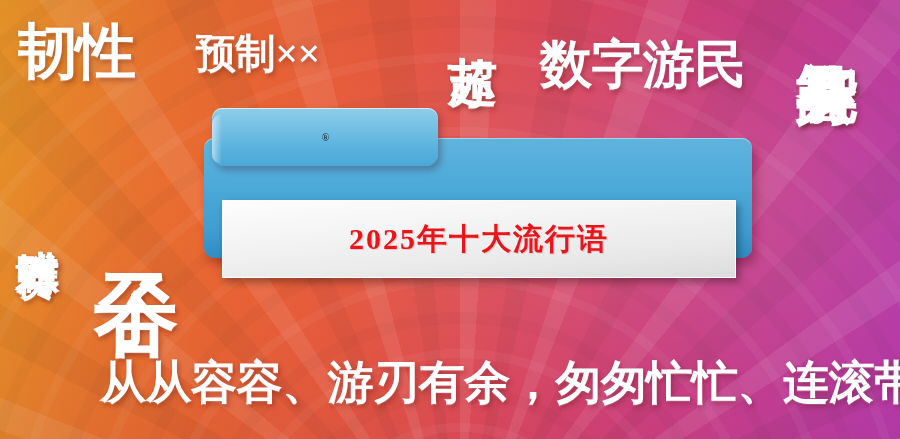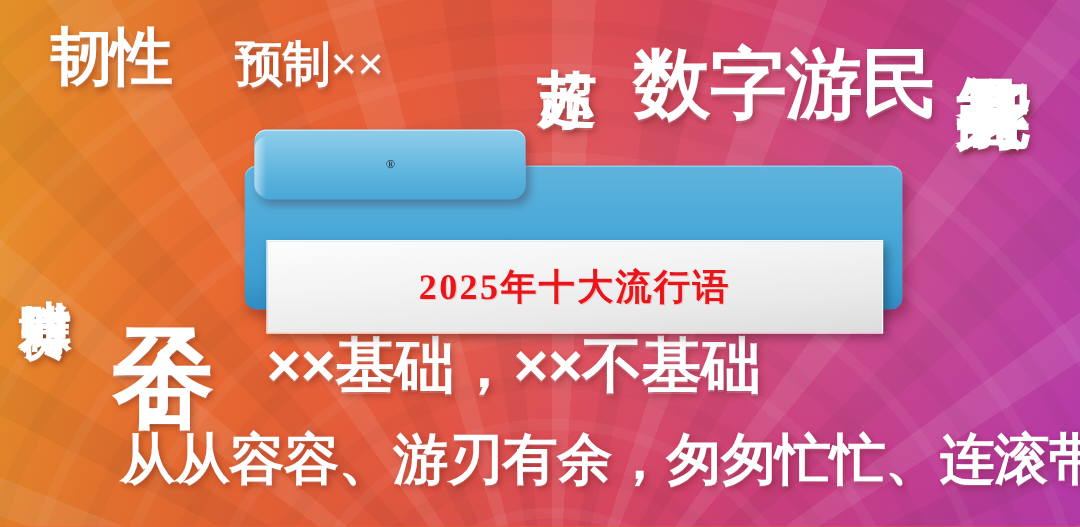--- a/index.html
+++ b/index.html
@@ -61,24 +61,24 @@
     letter-spacing:-0.01em;
   }
   .sans{font-family:"Liberation Sans", sans-serif;}
   .serif{font-family:"Liberation Serif", serif;}
   .vert{
     writing-mode:vertical-rl;text-orientation:upright;
     line-height:.98;letter-spacing:-0.02em;
   }
 
   
-  #w-renxing   {left:18px; top:22px;  font-size:52px; letter-spacing:-2px;margin-left:24px;}
+  #w-renxing   {left:18px; top:22px;  font-size:60px; letter-spacing:-2px;}
   #w-yuzhi     {left:196px;top:34px;  font-size:40px;}
   #w-suchao    {left:448px;top:18px;  font-size:50px;}
-  #w-shuziyoumin{left:528px;top:38px; font-size:64px;}
+  #w-shuziyoumin{left:540px;top:38px; font-size:52px;}
   #w-jushen    {left:796px;top:16px;  font-size:62px;}
   #w-huorengan {left:24px; top:130px; font-size:44px;}
   #w-saibo     {left:16px; top:218px; font-size:44px;}
   #w-guzi      {left:96px; top:208px; font-size:84px;}
   #w-jichu     {left:222px;top:280px; font-size:50px;}
   #w-bottom    {left:100px;top:360px; font-size:46px;}
 
   
   #plaque{
     position:absolute;left:204px;top:108px;width:548px;height:150px;
@@ -144,21 +144,20 @@
 
   <div class="w sans" id="w-shuziyoumin">数字游民</div>
 
   <div class="w sans vert" id="w-jushen">具身智能</div>
 
 
   <div class="w serif vert" id="w-saibo">赛博对账</div>
 
   <div class="w sans vert" id="w-guzi">谷子</div>
 
-  <div class="w sans" id="w-jichu">××基础，××不基础</div>
 
   <div class="w serif" id="w-bottom">从从容容、游刃有余，匆匆忙忙、连滚带爬</div>
 
   <div id="plaque">
     <div class="blue-board">
       <div class="inner-panel">
         <div class="title">2025年十大流行语</div>
       </div>
     </div>
     <div class="tab">

